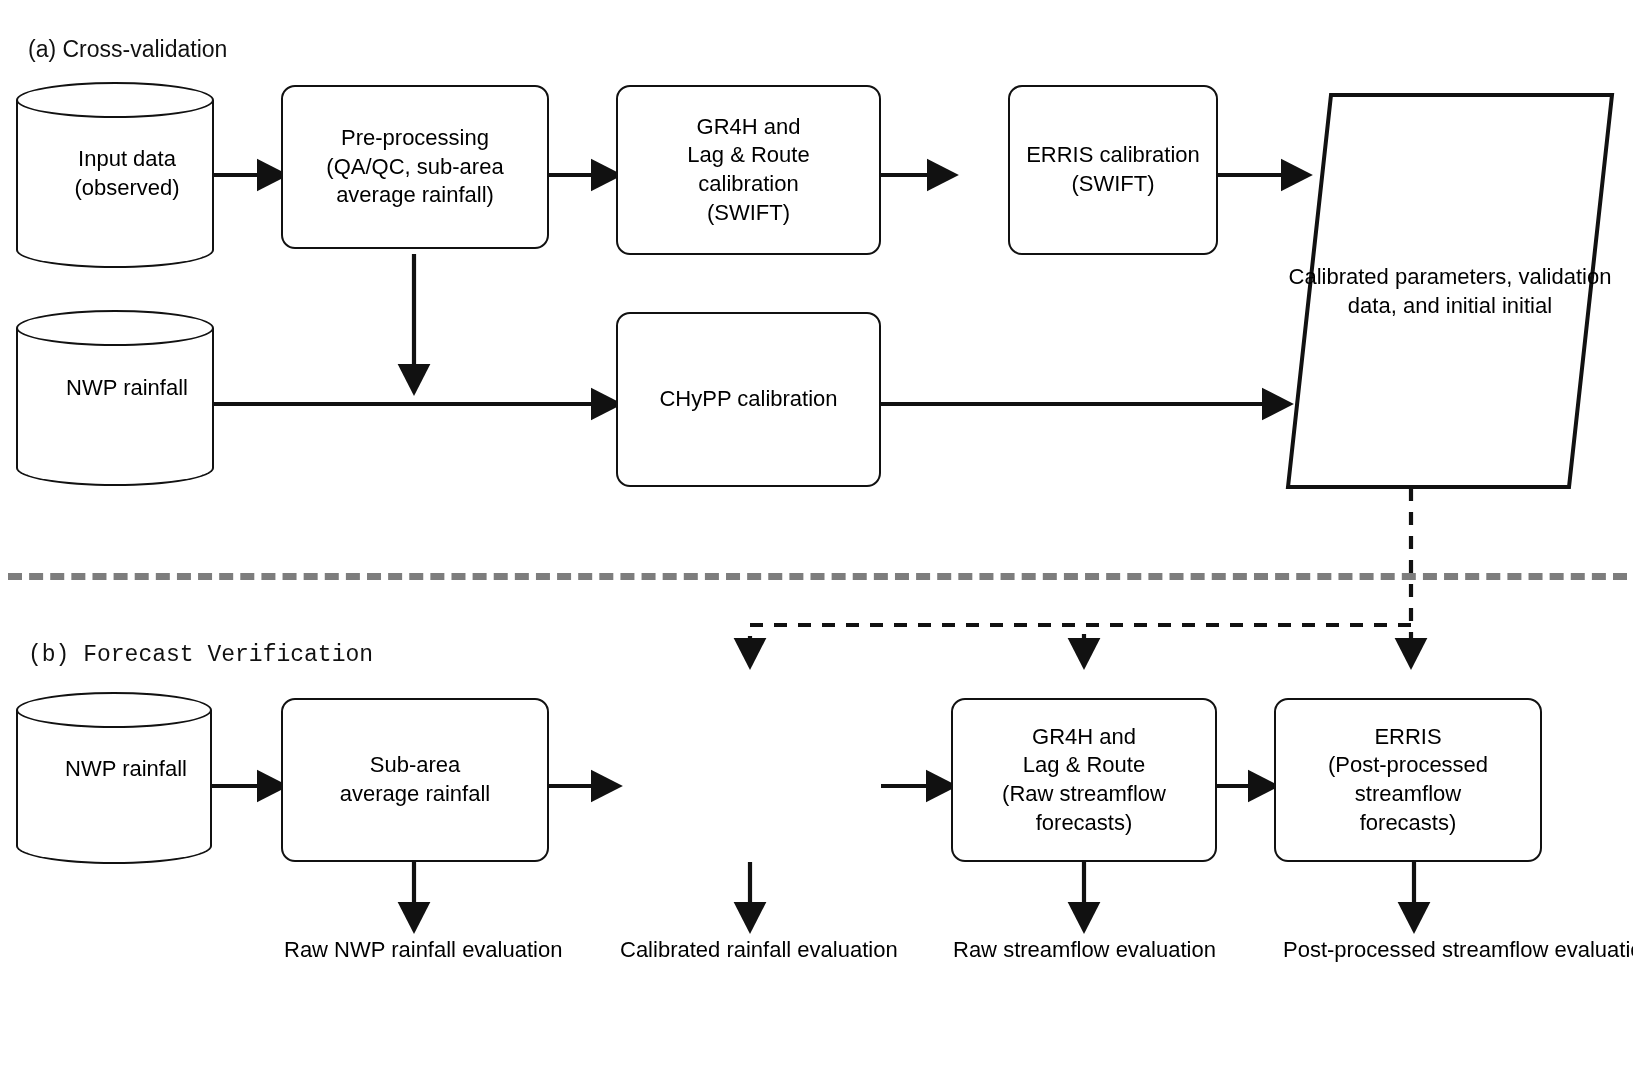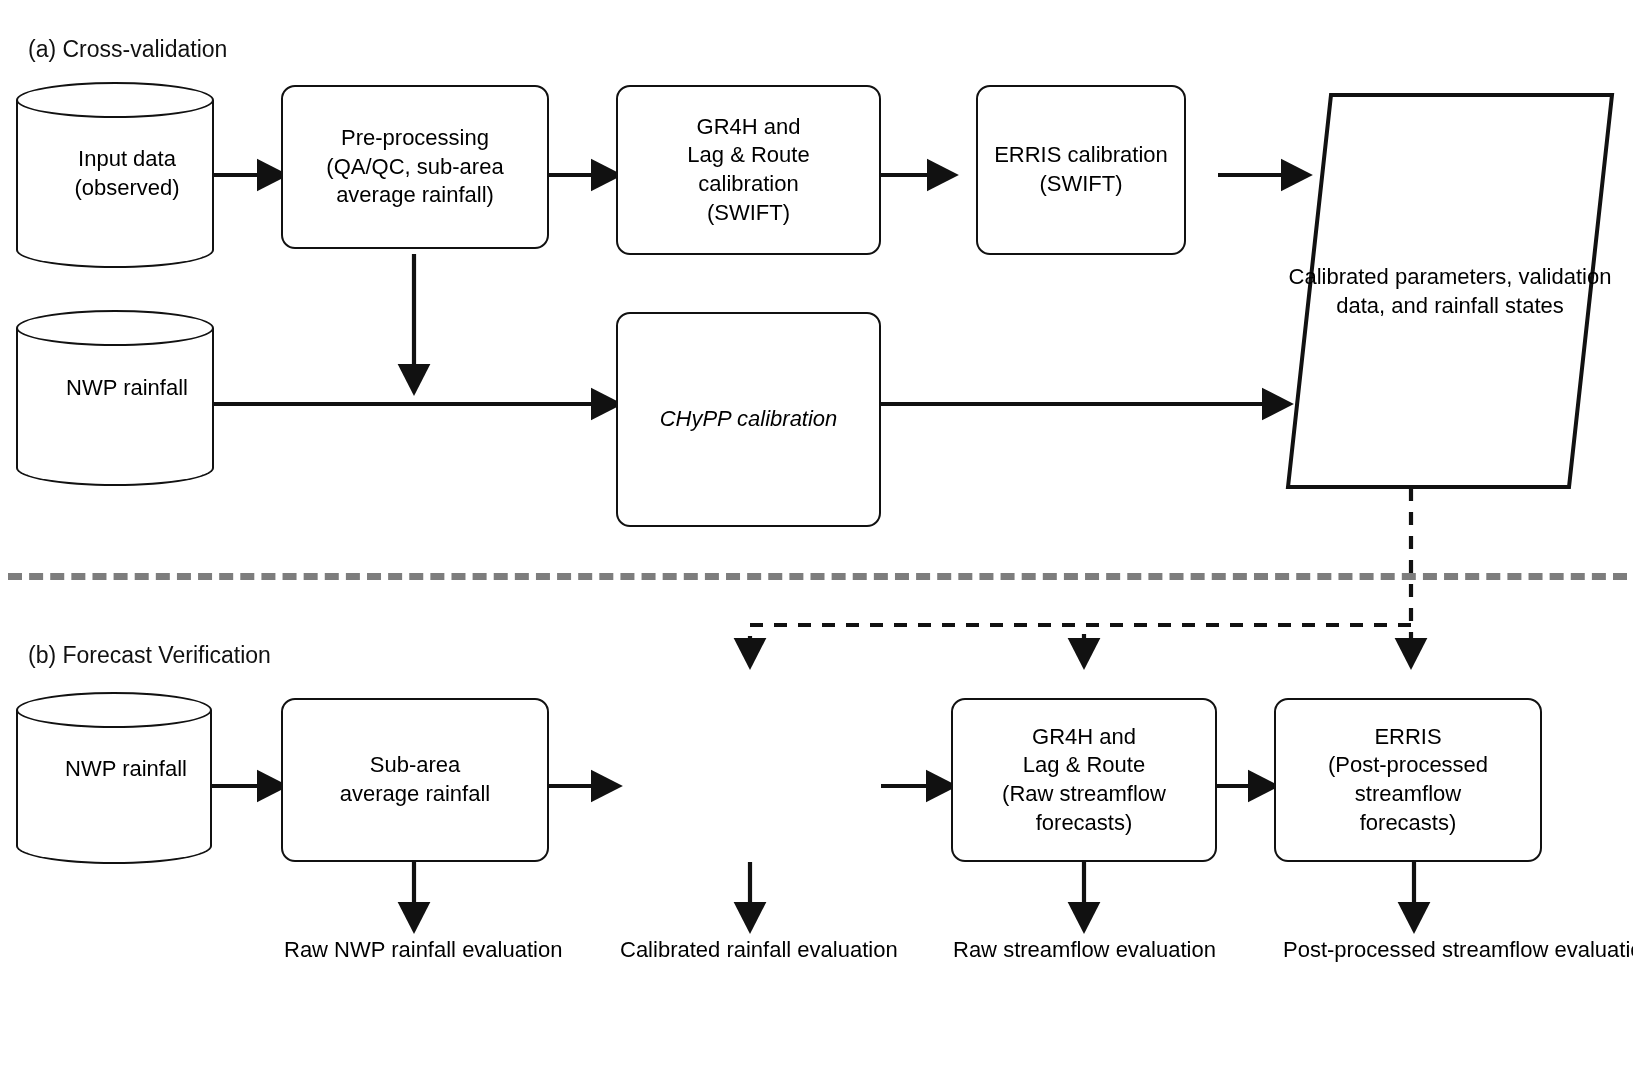--- a/index.html
+++ b/index.html
@@ -185,48 +185,48 @@
 
   <div class="node" style="left:616px; top:85px; width:265px; height:170px;">
     <div>
       <span>GR4H and</span>
       <span>Lag &amp; Route</span>
       <span>calibration</span>
       <span>(SWIFT)</span>
     </div>
   </div>
 
-  <div class="node" style="left:976px; top:85px; width:210px; height:170px;">
+  <div class="node" style="left:1008px; top:85px; width:210px; height:170px;">
     <div>
       <span>ERRIS calibration</span>
       <span>(SWIFT)</span>
     </div>
   </div>
 
-  <div class="node" style="left:616px; top:312px; width:265px; height:215px;font-style:italic;">
+  <div class="node" style="left:616px; top:312px; width:265px; height:175px;">
     <div>
       <span>CHyPP calibration</span>
     </div>
   </div>
 
   <div class="para" style="left:1285px; top:92px; width:330px; height:398px;">
     <svg width="330" height="398" viewBox="0 0 330 398">
       <polygon points="46,3 327,3 284,395 3,395" fill="#ffffff" stroke="#111111" stroke-width="4"></polygon>
     </svg>
     <div class="ptext">
       <span>Calibrated</span>
       <span>parameters,</span>
       <span>validation data,</span>
-      <span>and rainfall states</span>
+      <span>and initial initial</span>
     </div>
   </div>
 
   <div class="divider" style="left:8px; top:573px; width:1619px;"></div>
 
-  <div class="section-title" style="left:28px; top:614px;">(b) Forecast Verification</div>
+  <div class="section-title" style="left:28px; top:614px;font-family:Liberation Mono, monospace;">(b) Forecast Verification</div>
 
   <div class="cyl" style="left:16px; top:692px; width:196px; height:172px;">
     <div class="body"></div>
     <div class="top"></div>
     <div class="label">
       <span>NWP</span>
       <span>rainfall</span>
     </div>
   </div>
 

